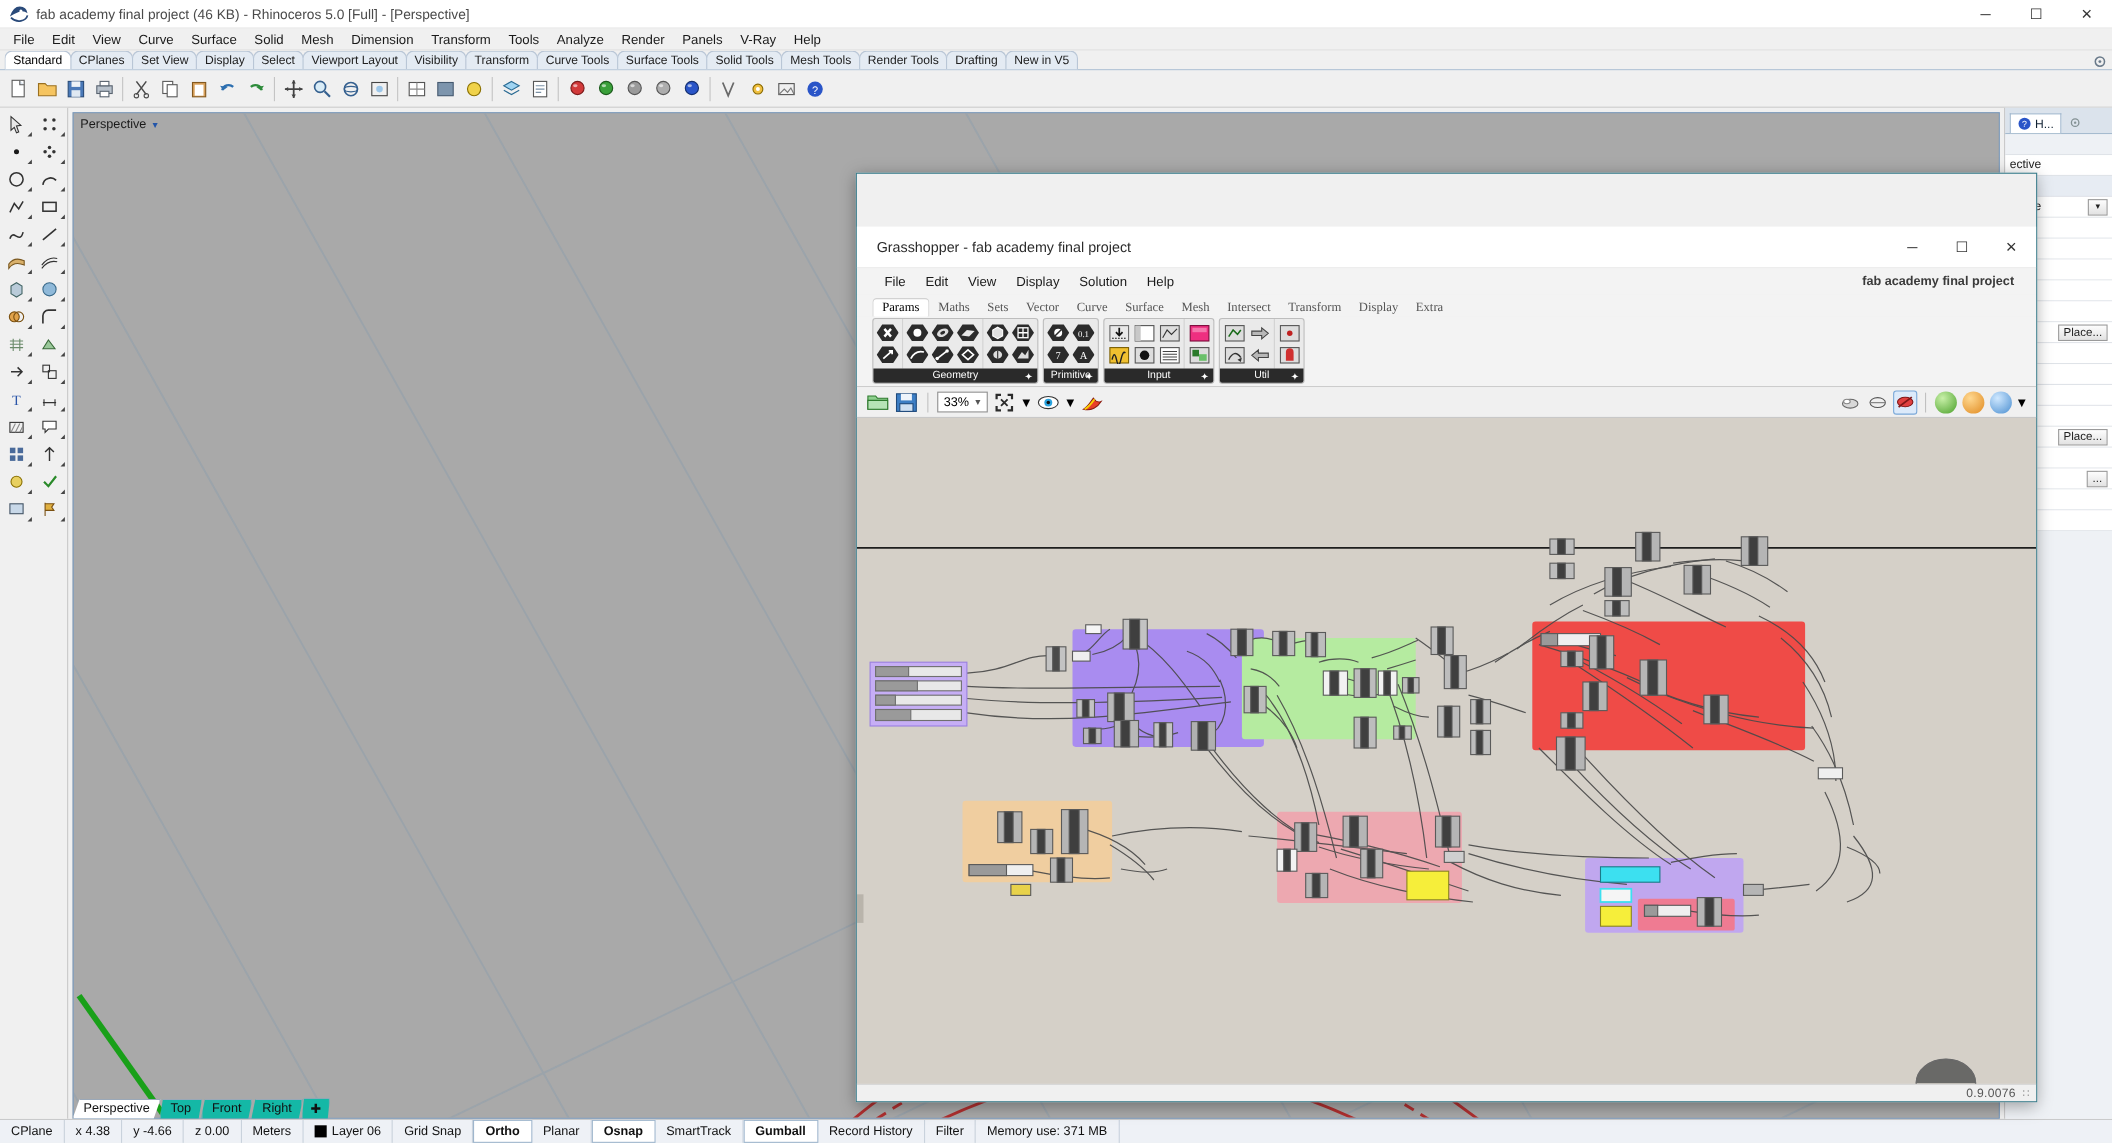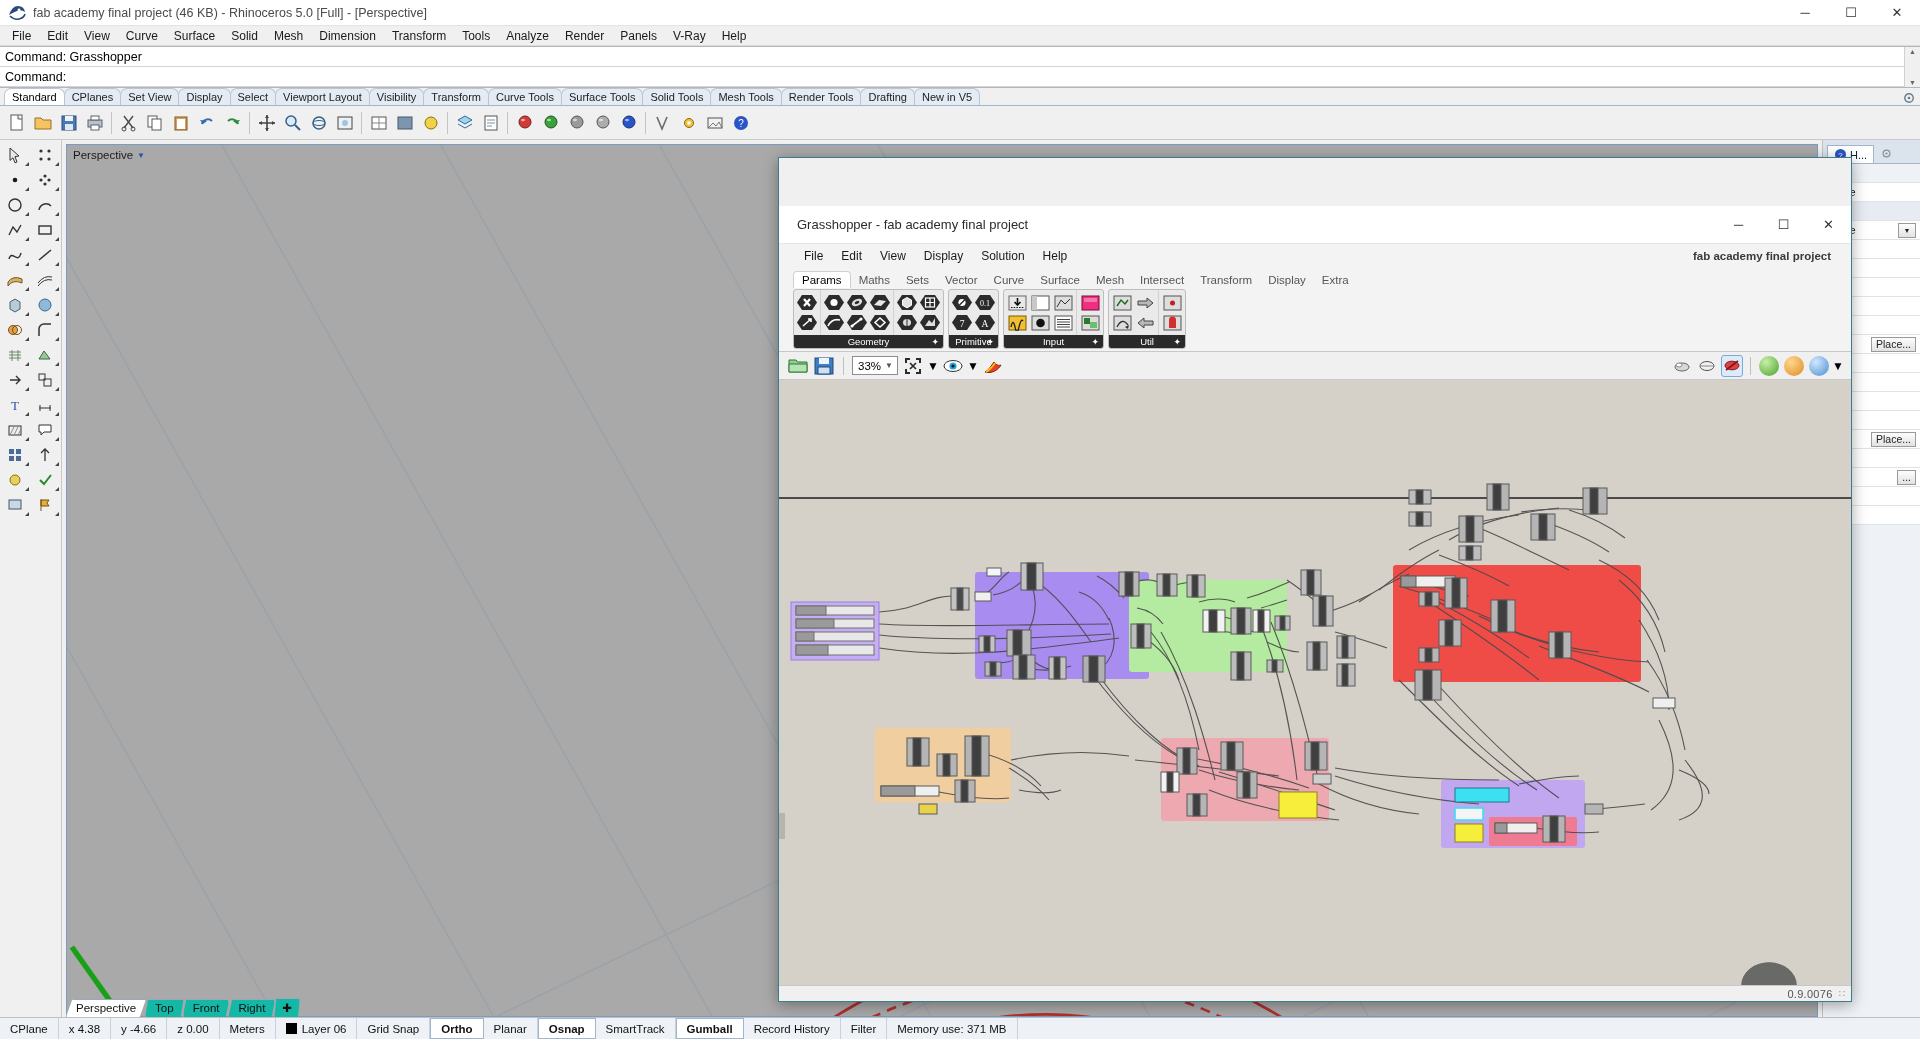--- a/index.html
+++ b/index.html
@@ -126,21 +126,21 @@
              border-bottom:1px solid #e6e6e6;margin-top:48px; }
   #gh-title-text{ font-size:13px; color:#2b2b2b; }
   #gh-win-buttons{ margin-left:auto; display:flex; height:38px; }
   .gh-wb{ width:45px; display:flex; align-items:center; justify-content:center;
           color:#333; font-size:13px; }
 
   #gh-menu{ height:24px; display:flex; align-items:center; padding-left:16px; background:#f3f3f3; }
   .ghm{ font-size:12px; padding:2px 9px; color:#1a1a1a; }
   #gh-proj-label{ margin-left:auto; padding-right:20px; font-size:11.5px; color:#3a3a3a;font-weight:bold; }
 
-  #gh-tabs{ height:20px; display:flex; align-items:flex-end; background:#f3f3f3; padding-left:14px; }
+  #gh-tabs{ height:20px; display:flex; align-items:flex-end; background:#f3f3f3; padding-left:14px;font-family:Liberation Serif, serif; }
   .ghtab{ font-size:11.5px; padding:2px 8px; color:#555; border-radius:4px 4px 0 0; }
   .ghtab.active{ background:#fff; color:#000; border:1px solid #cfcfcf; border-bottom:none; }
 
   #gh-ribbon{ height:64px; background:#f3f3f3; display:flex; align-items:flex-start;
               padding:1px 4px 0 14px; gap:4px; border-bottom:1px solid #c8c8c8; }
   .rib-group{ border:1px solid #bdbdbd; border-radius:3px; background:#eaeaea;
               display:flex; flex-direction:column; height:60px; }
   .rib-icons{ display:flex; flex:1; }
   .rib-col{ display:flex; flex-direction:column; justify-content:center; padding:2px 2px;
             border-right:1px solid #d2d2d2; gap:2px;}
@@ -205,28 +205,20 @@
     <span class="menu-item">Dimension</span>
     <span class="menu-item">Transform</span>
     <span class="menu-item">Tools</span>
     <span class="menu-item">Analyze</span>
     <span class="menu-item">Render</span>
     <span class="menu-item">Panels</span>
     <span class="menu-item">V-Ray</span>
     <span class="menu-item">Help</span>
   </div>
 
-  <div id="command-area">
-    <div class="cmd-line">Command: Grasshopper</div>
-    <div class="cmd-line">Command:</div>
-    <div class="cmd-scroll">
-      <span>▲</span>
-      <span>▼</span>
-    </div>
-  </div>
 
   <div id="tool-tabs">
     <span class="ttab active">Standard</span>
     <span class="ttab">CPlanes</span>
     <span class="ttab">Set View</span>
     <span class="ttab">Display</span>
     <span class="ttab">Select</span>
     <span class="ttab">Viewport Layout</span>
     <span class="ttab">Visibility</span>
     <span class="ttab">Transform</span>

